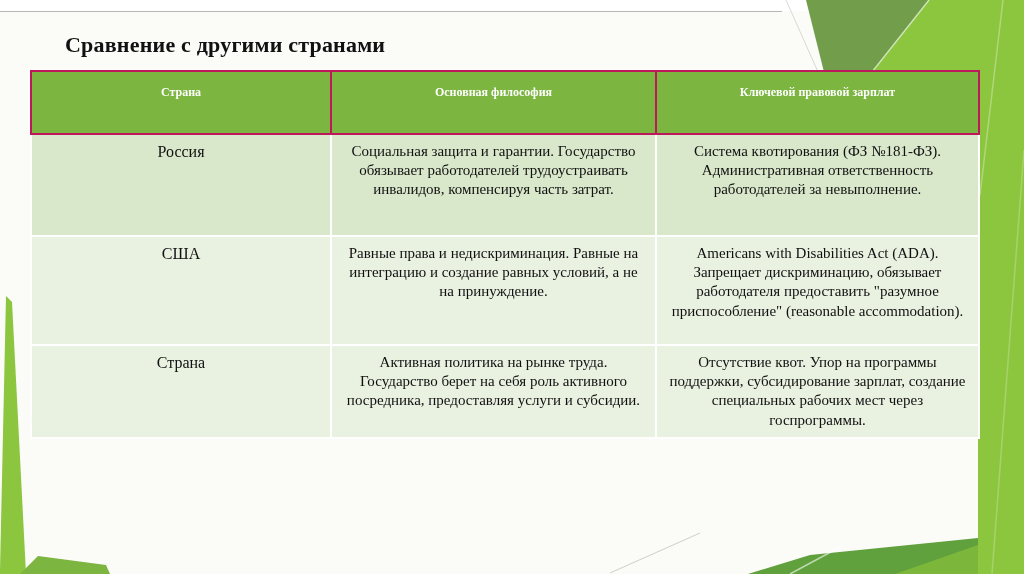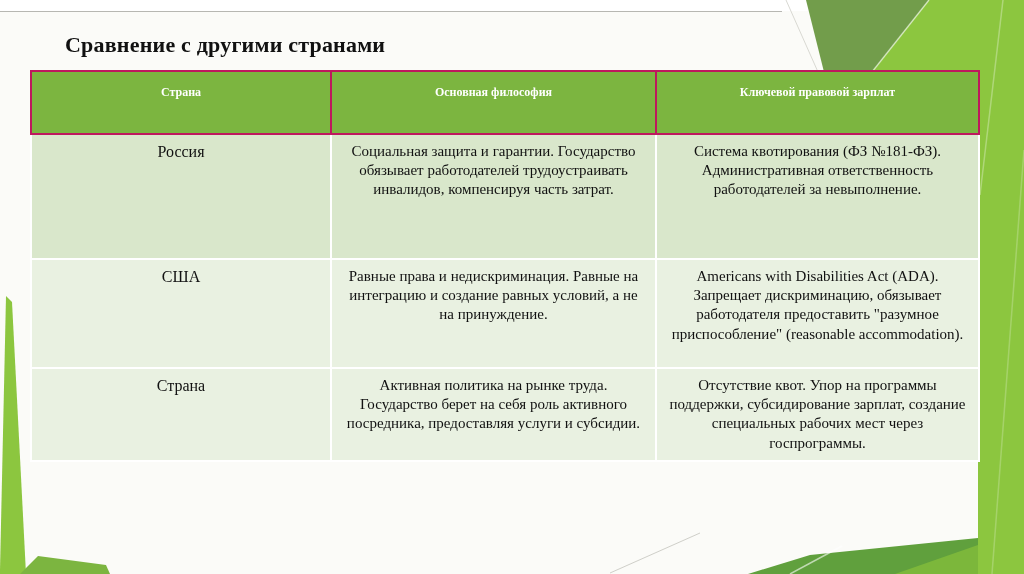--- a/index.html
+++ b/index.html
@@ -40,21 +40,21 @@
     font-weight:bold;font-size:12px;text-align:center;vertical-align:top;
     padding:13px 8px 6px;height:63px;border:2px solid #be185d;box-sizing:border-box;
   }
   .cmp td{
     font-size:15px;line-height:1.28;color:var(--text-color);
     text-align:center;vertical-align:top;
     padding:7px 10px;border:2px solid #FFFFFF;box-sizing:border-box;
   }
   tr.odd  td{background:var(--row-odd-bg);}
   tr.even td{background:var(--row-even-bg);}
-  tr.r1{height:125px;} tr.r2{height:109px;} tr.r3{height:72px;} tr.r4{height:85px;}
+  tr.r1{height:102px;} tr.r2{height:109px;} tr.r3{height:72px;} tr.r4{height:85px;}
   td.country{font-size:16px;}
 </style>
 </head>
 <body>
 
 <svg class="decor" width="1024" height="574" viewBox="0 0 1024 574" aria-hidden="true">
 
   <rect x="0" y="0" width="1024" height="574" fill="#FBFBF8"></rect>
 
   <rect x="0" y="0" width="810" height="11" fill="#FFFFFF"></rect>

